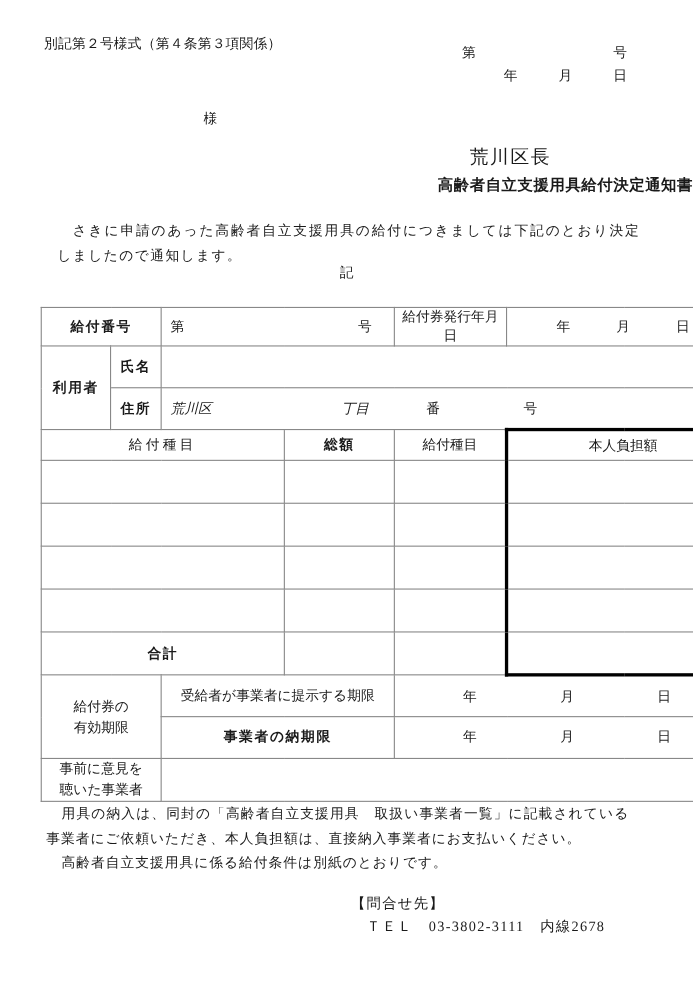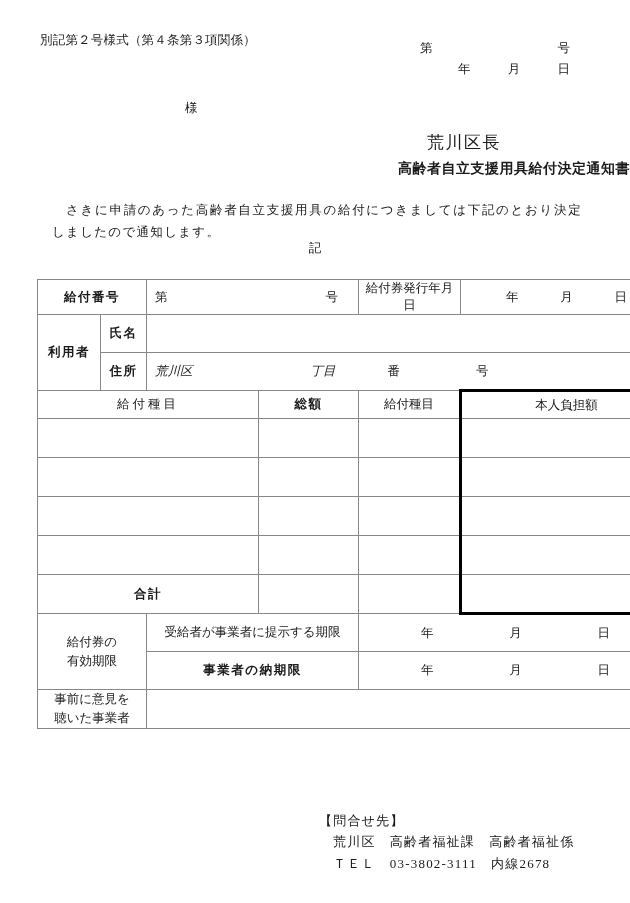--- a/index.html
+++ b/index.html
@@ -333,20 +333,23 @@
       <tr class="tall">
         <td class="c-center two-line" colspan="2">
           <div>事前に意見を</div>
           <div>聴いた事業者</div>
         </td>
         <td colspan="5"></td>
       </tr>
     </tbody>
   </table>
 
+  <div class="notes">
+    <p>用具の納入は、同封の「高齢者自立支援用具　取扱い事業者一覧」に記載されている事業者にご依頼いただき、本人負担額は、直接納入事業者にお支払いください。</p>
+    <p>高齢者自立支援用具に係る給付条件は別紙のとおりです。</p>
+  </div>
 
   <div class="contact">
     <div class="c-line">【問合せ先】</div>
-    <div class="c-line indent">荒川区　高齢者福祉課　高齢者福祉係</div>
     <div class="c-line indent">ＴＥＬ　03-3802-3111　内線2678</div>
   </div>
 
 </div>
 
 </body></html>

